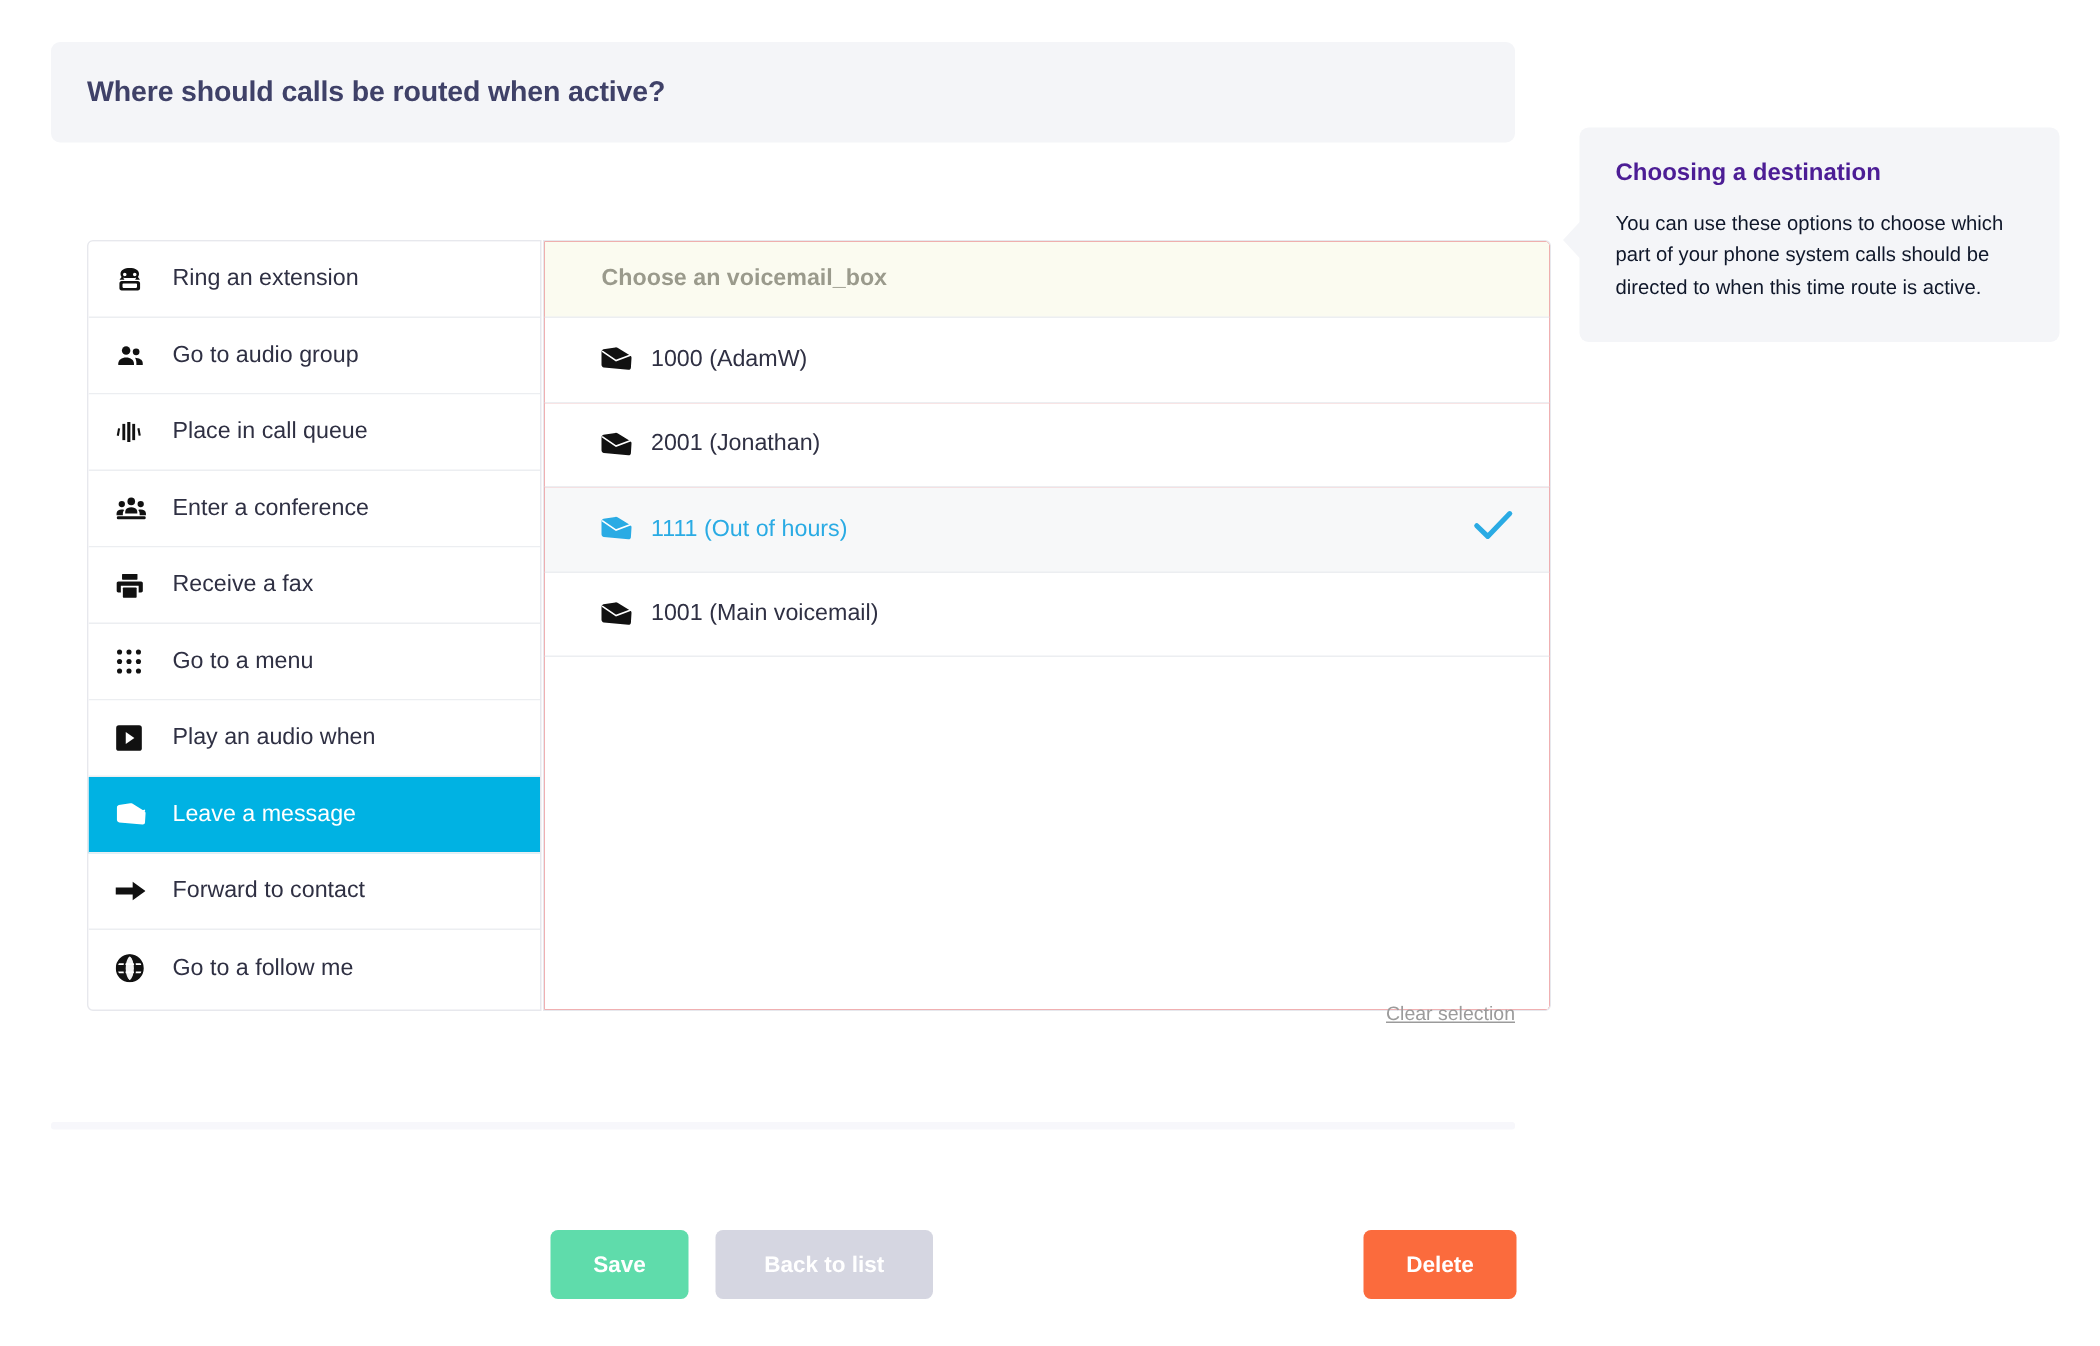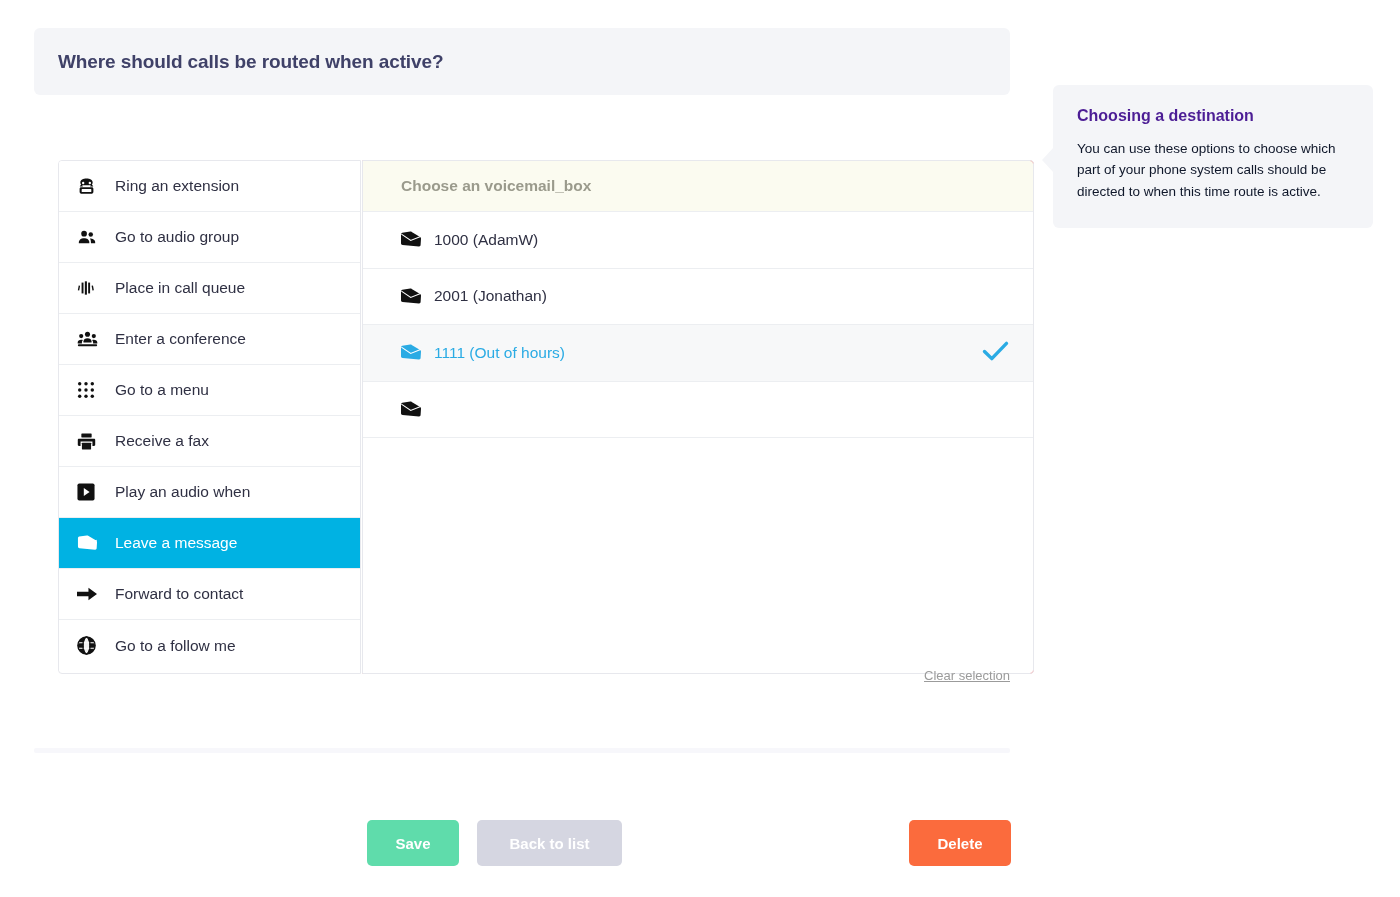--- a/index.html
+++ b/index.html
@@ -280,20 +280,32 @@
             <circle cx="12" cy="4.6" r="2.9"></circle>
             <circle cx="4.8" cy="6.6" r="2.4"></circle>
             <circle cx="19.2" cy="6.6" r="2.4"></circle>
             <path d="M7.4 12.6c0-2.3 2.1-3.6 4.6-3.6s4.6 1.3 4.6 3.6v1.3H7.4v-1.3z"></path>
             <path d="M.8 13.9c0-2 1.7-3.1 4-3.1.7 0 1.3.1 1.9.3-.7.8-1.1 1.8-1.1 3v1.1H.8v-1.3z"></path>
             <path d="M23.2 13.9c0-2-1.7-3.1-4-3.1-.7 0-1.3.1-1.9.3.7.8 1.1 1.8 1.1 3v1.1h4.8v-1.3z"></path>
             <rect x="1" y="15.9" width="22" height="2.3" rx="1"></rect>
           </svg>
         </span>
         <span>Enter a conference</span>
+      </div>
+
+      <div class="dest-item">
+        <span class="ic">
+          <svg width="19" height="19" viewBox="0 0 24 24" fill="currentColor">
+            <rect x="5.5" y="2" width="13" height="5" rx="0.6"></rect>
+            <path d="M2.4 8.5h19.2c.8 0 1.4.6 1.4 1.4v6.3c0 .8-.6 1.4-1.4 1.4h-2.1V12H4.5v5.6H2.4c-.8 0-1.4-.6-1.4-1.4V9.9c0-.8.6-1.4 1.4-1.4z"></path>
+            <rect x="6.2" y="13.5" width="11.6" height="8.5" rx="0.6"></rect>
+            <circle cx="19.8" cy="20" r="1.5" fill="#fff"></circle>
+          </svg>
+        </span>
+        <span>Receive a fax</span>
       </div>
 
       <div class="dest-item">
         <span class="ic">
           <svg width="18" height="18" viewBox="0 0 20 20" fill="currentColor">
             <circle cx="3" cy="3" r="1.9"></circle>
               <circle cx="10" cy="3" r="1.9"></circle>
               <circle cx="17" cy="3" r="1.9"></circle>
             <circle cx="3" cy="10" r="1.9"></circle>
               <circle cx="10" cy="10" r="1.9"></circle>
@@ -301,32 +313,20 @@
             <circle cx="3" cy="17" r="1.9"></circle>
               <circle cx="10" cy="17" r="1.9"></circle>
               <circle cx="17" cy="17" r="1.9"></circle>
           </svg>
         </span>
         <span>Go to a menu</span>
       </div>
 
       <div class="dest-item">
         <span class="ic">
-          <svg width="19" height="19" viewBox="0 0 24 24" fill="currentColor">
-            <rect x="5.5" y="2" width="13" height="5" rx="0.6"></rect>
-            <path d="M2.4 8.5h19.2c.8 0 1.4.6 1.4 1.4v6.3c0 .8-.6 1.4-1.4 1.4h-2.1V12H4.5v5.6H2.4c-.8 0-1.4-.6-1.4-1.4V9.9c0-.8.6-1.4 1.4-1.4z"></path>
-            <rect x="6.2" y="13.5" width="11.6" height="8.5" rx="0.6"></rect>
-            <circle cx="19.8" cy="20" r="1.5" fill="#fff"></circle>
-          </svg>
-        </span>
-        <span>Receive a fax</span>
-      </div>
-
-      <div class="dest-item">
-        <span class="ic">
           <svg width="18" height="18" viewBox="0 0 20 20" fill="currentColor">
             <rect x="0.5" y="0.5" width="19" height="19" rx="2"></rect>
             <path d="M7.6 5.6 14 10l-6.4 4.4z" fill="#ffffff"></path>
           </svg>
         </span>
         <span>Play an audio when</span>
       </div>
 
       <div class="dest-item active">
         <span class="ic">
@@ -403,20 +403,21 @@
         </span>
       </div>
 
       <div class="opt-item">
         <span class="ic">
           <svg width="22" height="17" viewBox="0 0 22 16" fill="currentColor">
             <path d="M1 3.2c0-.9.5-1.6 1.3-1.9l8-1.2c.5-.1 1 0 1.4.3l8.4 5.1c.6.4 1 1 .9 1.7l-.4 6.4c0 .9-.8 1.5-1.7 1.4L2.6 13.5C1.7 13.4 1 12.6 1 11.7V3.2z"></path>
             <path d="M1.4 2.6 10.7 8.9 20.6 5.1" stroke="#ffffff" stroke-width="1.1" fill="none"></path>
           </svg>
         </span>
+        <span class="lbl">1001 (Main voicemail)</span>
 
       </div>
 
       <div class="opt-filler"></div>
 
     </div>
   </div>
 
   <div class="clear-link">
     <span>Clear selection</span>

